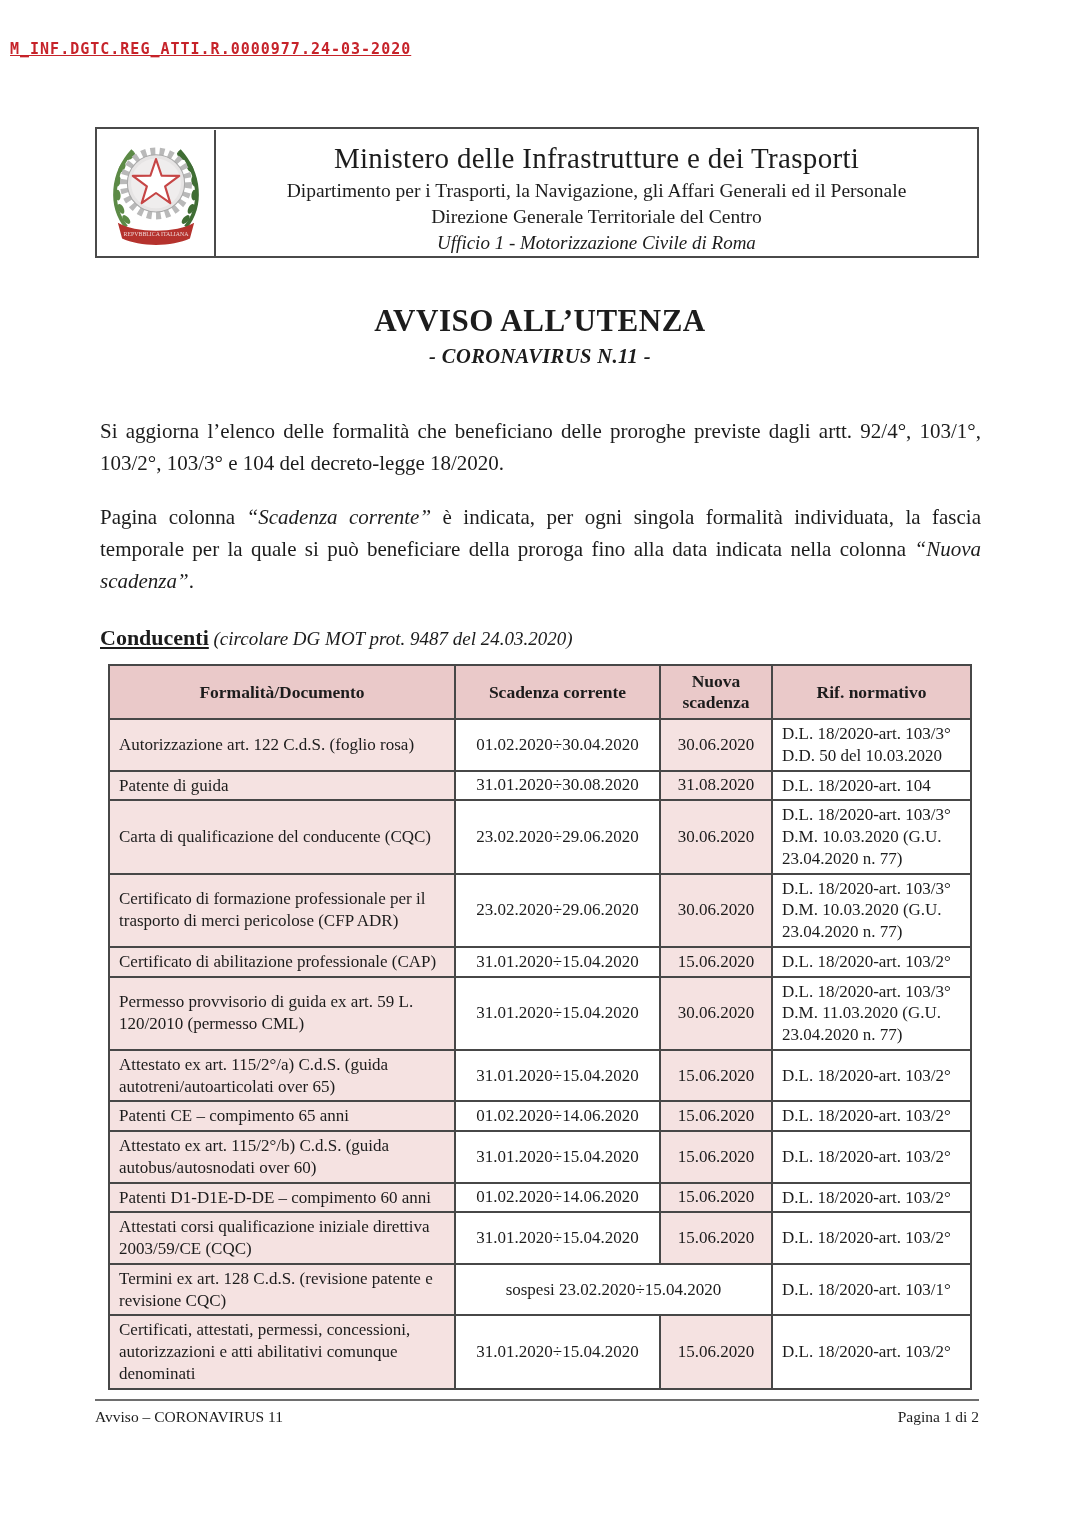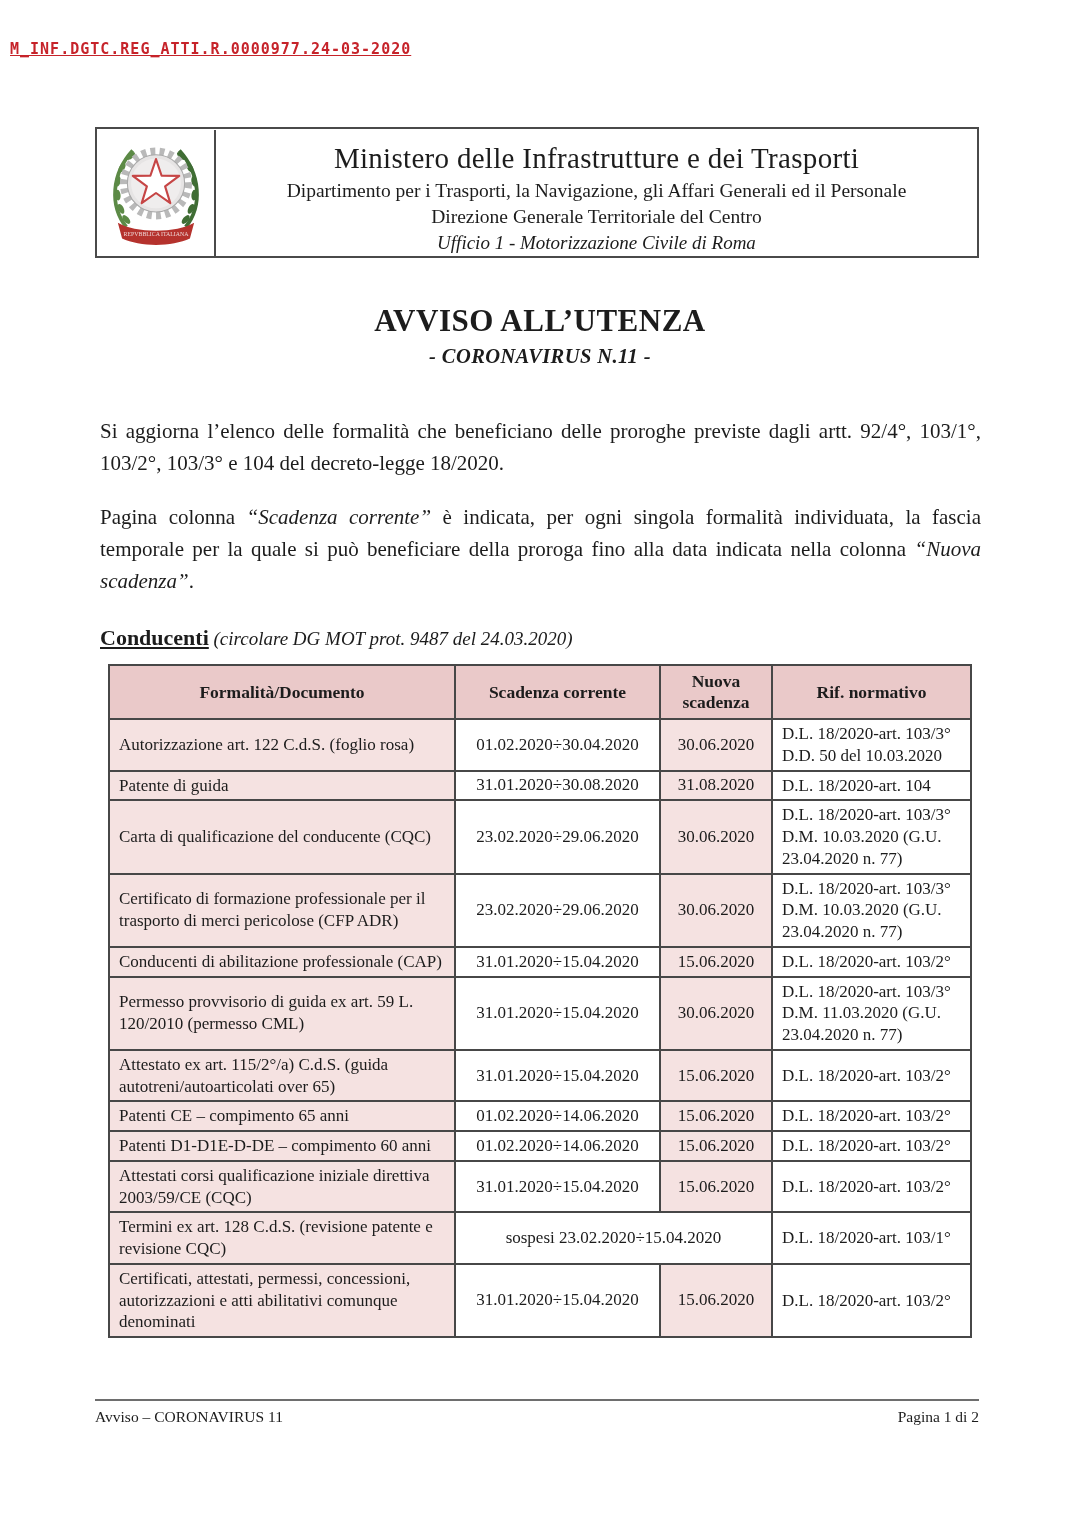--- a/index.html
+++ b/index.html
@@ -166,21 +166,21 @@
       </tr>
       <tr>
         <td class="c-doc">Certificato di formazione professionale per il trasporto di merci pericolose (CFP ADR)</td>
         <td class="c-cur">23.02.2020÷29.06.2020</td>
         <td class="c-new">30.06.2020</td>
         <td class="c-ref">D.L. 18/2020-art. 103/3°
 D.M. 10.03.2020 (G.U.
 23.04.2020 n. 77)</td>
       </tr>
       <tr>
-        <td class="c-doc">Conducenti di abilitazione professionale (CAP)</td>
+        <td class="c-doc">Certificato di abilitazione professionale (CAP)</td>
         <td class="c-cur">31.01.2020÷15.04.2020</td>
         <td class="c-new">15.06.2020</td>
         <td class="c-ref">D.L. 18/2020-art. 103/2°</td>
       </tr>
       <tr>
         <td class="c-doc">Permesso provvisorio di guida ex art. 59 L. 120/2010 (permesso CML)</td>
         <td class="c-cur">31.01.2020÷15.04.2020</td>
         <td class="c-new">30.06.2020</td>
         <td class="c-ref">D.L. 18/2020-art. 103/3°
 D.M. 11.03.2020 (G.U.
@@ -188,20 +188,26 @@
       </tr>
       <tr>
         <td class="c-doc">Attestato ex art. 115/2°/a) C.d.S. (guida autotreni/autoarticolati over 65)</td>
         <td class="c-cur">31.01.2020÷15.04.2020</td>
         <td class="c-new">15.06.2020</td>
         <td class="c-ref">D.L. 18/2020-art. 103/2°</td>
       </tr>
       <tr>
         <td class="c-doc">Patenti CE – compimento 65 anni</td>
         <td class="c-cur">01.02.2020÷14.06.2020</td>
+        <td class="c-new">15.06.2020</td>
+        <td class="c-ref">D.L. 18/2020-art. 103/2°</td>
+      </tr>
+      <tr>
+        <td class="c-doc">Attestato ex art. 115/2°/b) C.d.S. (guida autobus/autosnodati over 60)</td>
+        <td class="c-cur">31.01.2020÷15.04.2020</td>
         <td class="c-new">15.06.2020</td>
         <td class="c-ref">D.L. 18/2020-art. 103/2°</td>
       </tr>
       <tr>
         <td class="c-doc">Patenti D1-D1E-D-DE – compimento 60 anni</td>
         <td class="c-cur">01.02.2020÷14.06.2020</td>
         <td class="c-new">15.06.2020</td>
         <td class="c-ref">D.L. 18/2020-art. 103/2°</td>
       </tr>
       <tr>

